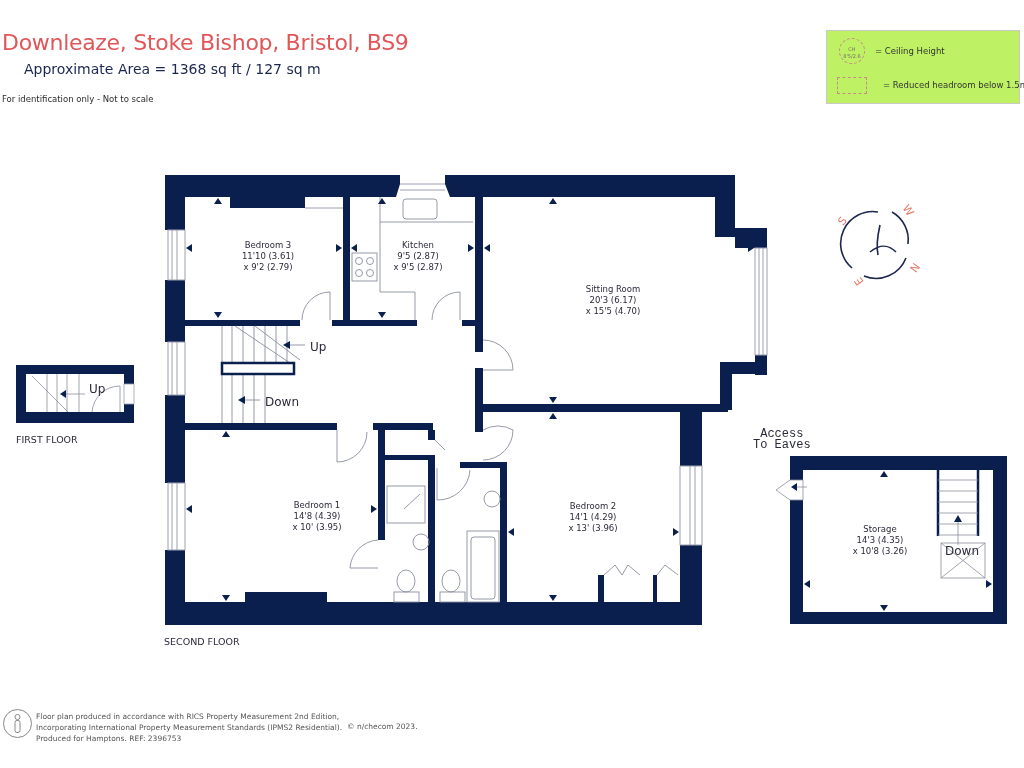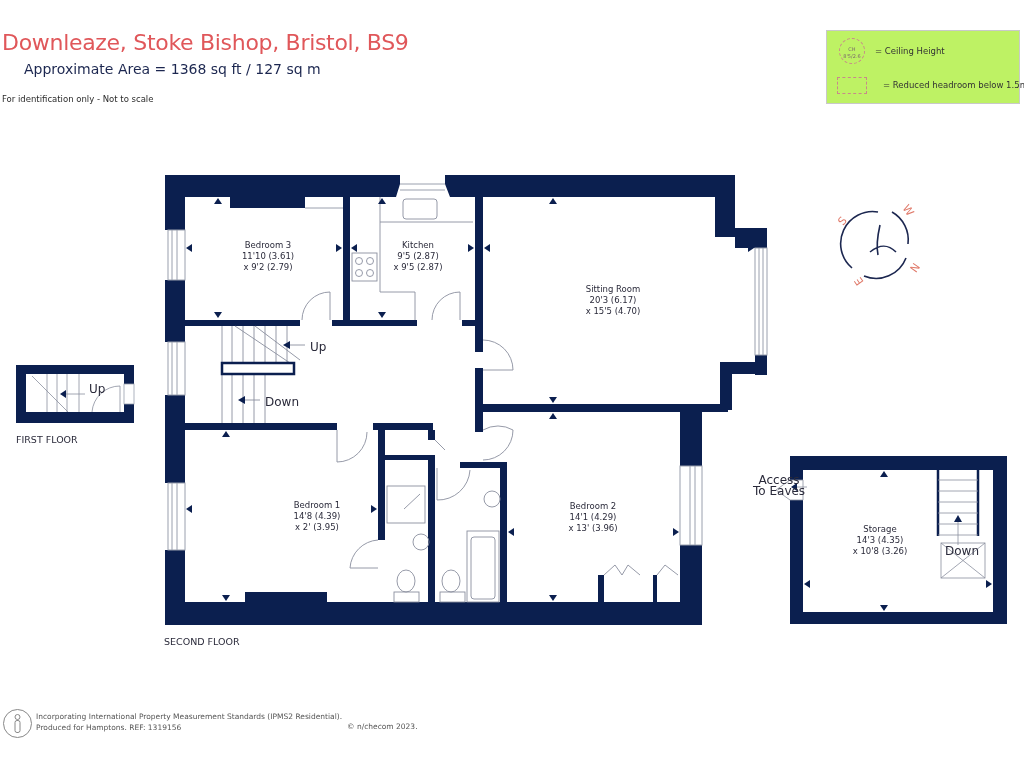--- a/index.html
+++ b/index.html
@@ -268,49 +268,50 @@
   <div>x 9'5 (2.87)</div>
 </div>
 <div class="room-label" style="left:613px; top:284px;">
   <div>Sitting Room</div>
   <div>20'3 (6.17)</div>
   <div>x 15'5 (4.70)</div>
 </div>
 <div class="room-label" style="left:283px; top:500px;margin-left:34px;">
   <div>Bedroom 1</div>
   <div>14'8 (4.39)</div>
-  <div>x 2' (3.95)</div>
+  <div>x 10' (3.95)</div>
 </div>
 <div class="room-label" style="left:593px; top:501px;">
   <div>Bedroom 2</div>
   <div>14'1 (4.29)</div>
   <div>x 13' (3.96)</div>
 </div>
 
 <div class="small-label" style="left:310px; top:340px;">Up</div>
 <div class="small-label" style="left:265px; top:395px;">Down</div>
 <div class="floor-label" style="left:164px; top:636px;">SECOND FLOOR</div>
 
 <div class="small-label" style="left:89px; top:382px;">Up</div>
 <div class="floor-label" style="left:16px; top:434px;">FIRST FLOOR</div>
 
 <div class="room-label" style="left:880px; top:524px;">
   <div>Storage</div>
   <div>14'3 (4.35)</div>
   <div>x 10'8 (3.26)</div>
 </div>
-<div class="small-label" style="left:753px; top:475px; text-align:center; line-height:11px;">
+<div class="small-label" style="left:753px; top:429px; text-align:center; line-height:11px;font-family:Liberation Mono, monospace;">
   <div>Access</div>
   <div>To Eaves</div>
 </div>
 <div class="small-label" style="left:945px; top:544px;">Down</div>
 
 <div class="footer-icon">
   <svg width="27" height="27" viewBox="0 0 27 27">
     <circle cx="13.5" cy="7" r="2.5" fill="none" stroke="#888" stroke-width="1"></circle>
     <rect x="11" y="10.5" width="5" height="12" rx="2" fill="none" stroke="#888" stroke-width="1"></rect>
   </svg>
 </div>
 <div class="footer">
+  <div>Floor plan produced in accordance with RICS Property Measurement 2nd Edition,</div>
   <div>Incorporating International Property Measurement Standards (IPMS2 Residential).</div>
-  <div>Produced for Hamptons.   REF:  1319156</div>
+  <div>Produced for Hamptons.   REF:  2396753</div>
 </div>
 <div class="footer-copy">© n/checom 2023.</div>
 
 </body></html>

